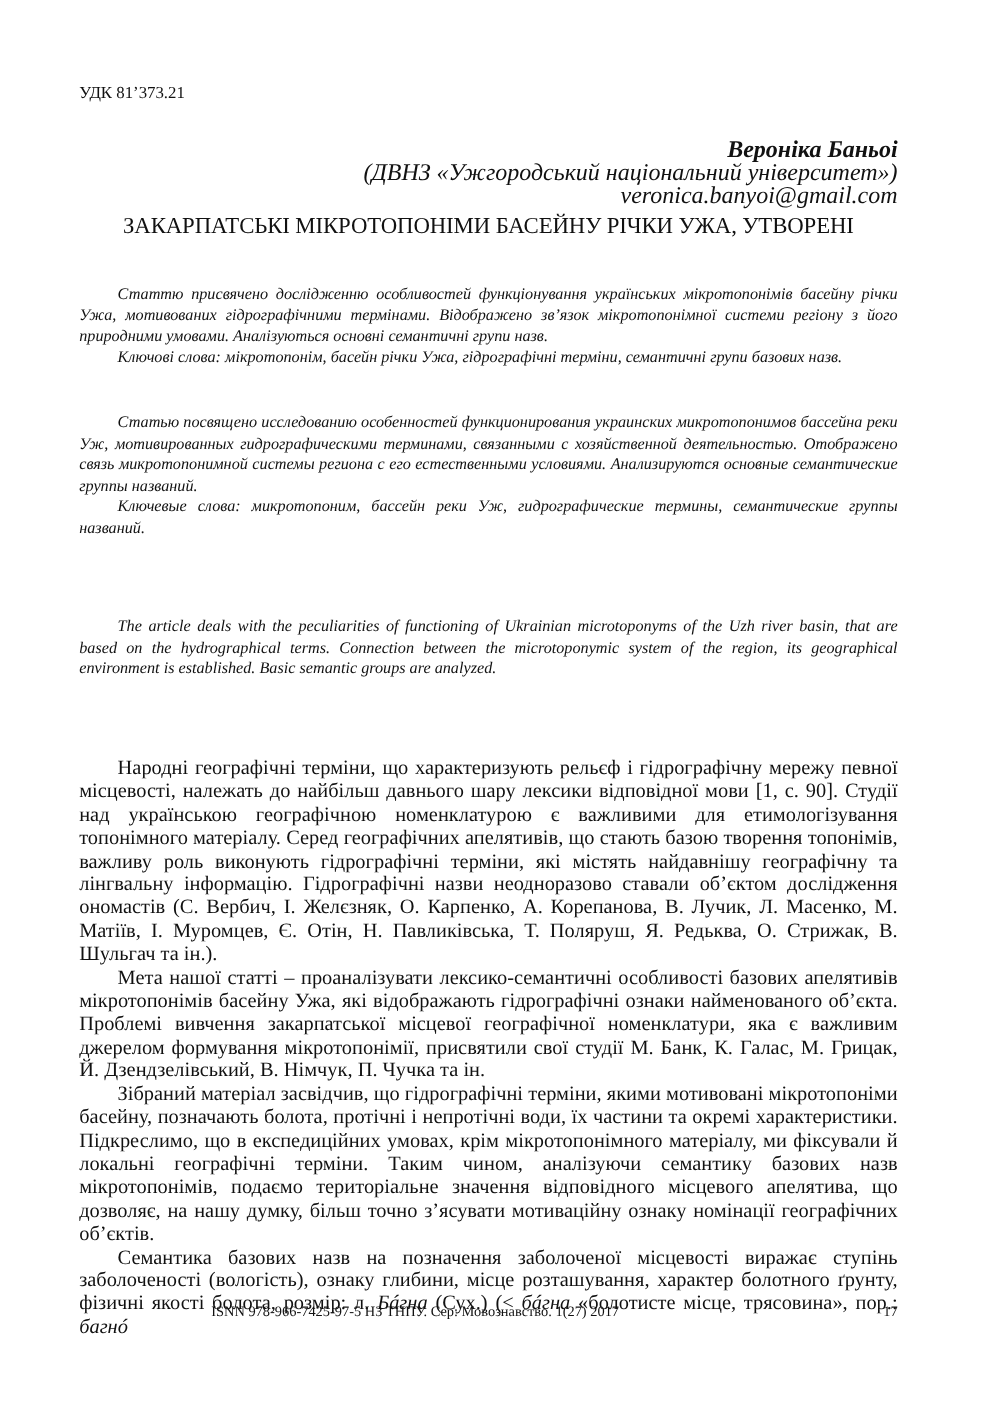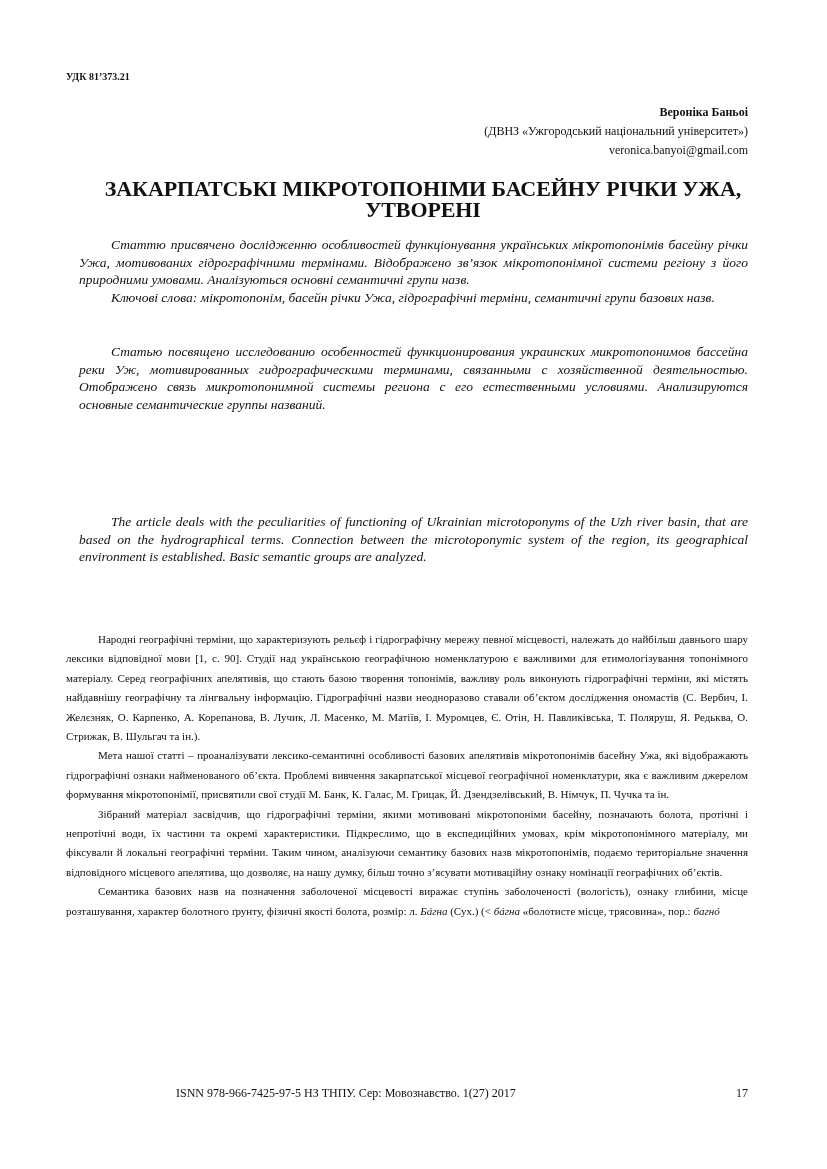--- a/index.html
+++ b/index.html
@@ -4,36 +4,36 @@
 <style>
   html, body { margin: 0; padding: 0; background: #ffffff; }
   body {
     width: 827px; height: 1169px; position: relative; overflow: hidden;
     font-family: "Liberation Serif", "DejaVu Serif", serif;
     color: #111111;
   }
   .page { position: absolute; left: 66px; top: 0; width: 682px; }
   .udk {
     position: absolute; left: 0; top: 71px;
-    font-weight: bold; font-size: 10px;
+    font-weight: normal; font-size: 14px;
   }
   .author-block {
-    position: absolute; right: 0; top: 103px; text-align: right;
-    font-size: 12px; line-height: 19px; 
+    position: absolute; right: 0; top: 116px; text-align: right;
+    font-size: 20px; line-height: 19px; font-style: italic;
   }
   .author-name { font-weight: bold; }
   .title {
-    position: absolute; left: 16px; top: 178px; width: 682px; text-align: center;
-    font-weight: bold; font-size: 22px; line-height: 21px; letter-spacing: -0.1px;
+    position: absolute; left: 0; top: 178px; width: 682px; text-align: center;
+    font-weight: normal; font-size: 19px; line-height: 21px; letter-spacing: -0.1px;
   }
   .block { position: absolute; left: 0; width: 682px; font-size: 13.5px; line-height: 17.6px; text-align: justify; }
   .it { font-style: italic; }
-  .indent { text-indent: 32px; margin-left: 13px; }
+  .indent { text-indent: 32px; }
   p { margin: 0; }
-  .body-text { position: absolute; left: 0; top: 630px; width: 682px; font-size: 11px; line-height: 19.4px; text-align: justify; }
+  .body-text { position: absolute; left: 0; top: 630px; width: 682px; font-size: 17px; line-height: 19.4px; text-align: justify; }
   .body-text p { text-indent: 32px; }
   .footer {
     position: absolute; left: 0; top: 1086px; width: 682px;
     font-size: 12px;
   }
   .footer-journal { position: absolute; left: 110px; }
   .footer-page { position: absolute; right: 0; }
 </style>
 </head>
 <body>
@@ -52,20 +52,21 @@
     <div>ЗАКАРПАТСЬКІ МІКРОТОПОНІМИ БАСЕЙНУ РІЧКИ УЖА, УТВОРЕНІ</div>
   </div>
 
   <div class="block it" style="top:236px;">
     <p class="indent">Статтю присвячено дослідженню особливостей функціонування українських мікротопонімів басейну річки Ужа, мотивованих гідрографічними термінами. Відображено зв’язок мікротопонімної системи регіону з його природними умовами. Аналізуються основні семантичні групи назв.</p>
     <p class="indent">Ключові слова: мікротопонім, басейн річки Ужа, гідрографічні терміни, семантичні групи базових назв.</p>
   </div>
 
   <div class="block" style="top:343px;">
     <p class="indent it">Статью посвящено исследованию особенностей функционирования украинских микротопонимов бассейна реки Уж, мотивированных гидрографическими терминами, связанными с хозяйственной деятельностью. Отображено связь микротопонимной системы региона с его естественными условиями. Анализируются основные семантические группы названий.</p>
+    <p class="indent it">Ключевые слова: микротопоним, бассейн реки Уж, гидрографические термины, семантические группы названий.</p>
   </div>
 
   <div class="block" style="top:513px;">
     <p class="indent it">The article deals with the peculiarities of functioning of Ukrainian microtoponyms of the Uzh river basin, that are based on the hydrographical terms. Connection between the microtoponymic system of the region, its geographical environment is established. Basic semantic groups are analyzed.</p>
   </div>
 
   <div class="body-text">
     <p>Народні географічні терміни, що характеризують рельєф і гідрографічну мережу певної місцевості, належать до найбільш давнього шару лексики відповідної мови [1, с. 90]. Студії над українською географічною номенклатурою є важливими для етимологізування топонімного матеріалу. Серед географічних апелятивів, що стають базою творення топонімів, важливу роль виконують гідрографічні терміни, які містять найдавнішу географічну та лінгвальну інформацію. Гідрографічні назви неодноразово ставали об’єктом дослідження ономастів (С. Вербич, І. Желєзняк, О. Карпенко, А. Корепанова, В. Лучик, Л. Масенко, М. Матіїв, І. Муромцев, Є. Отін, Н. Павликівська, Т. Поляруш, Я. Редьква, О. Стрижак, В. Шульгач та ін.).</p>
     <p>Мета нашої статті – проаналізувати лексико-семантичні особливості базових апелятивів мікротопонімів басейну Ужа, які відображають гідрографічні ознаки найменованого об’єкта. Проблемі вивчення закарпатської місцевої географічної номенклатури, яка є важливим джерелом формування мікротопонімії, присвятили свої студії М. Банк, К. Галас, М. Грицак, Й. Дзендзелівський, В. Німчук, П. Чучка та ін.</p>
     <p>Зібраний матеріал засвідчив, що гідрографічні терміни, якими мотивовані мікротопоніми басейну, позначають болота, протічні і непротічні води, їх частини та окремі характеристики. Підкреслимо, що в експедиційних умовах, крім мікротопонімного матеріалу, ми фіксували й локальні географічні терміни. Таким чином, аналізуючи семантику базових назв мікротопонімів, подаємо територіальне значення відповідного місцевого апелятива, що дозволяє, на нашу думку, більш точно з’ясувати мотиваційну ознаку номінації географічних об’єктів.</p>

